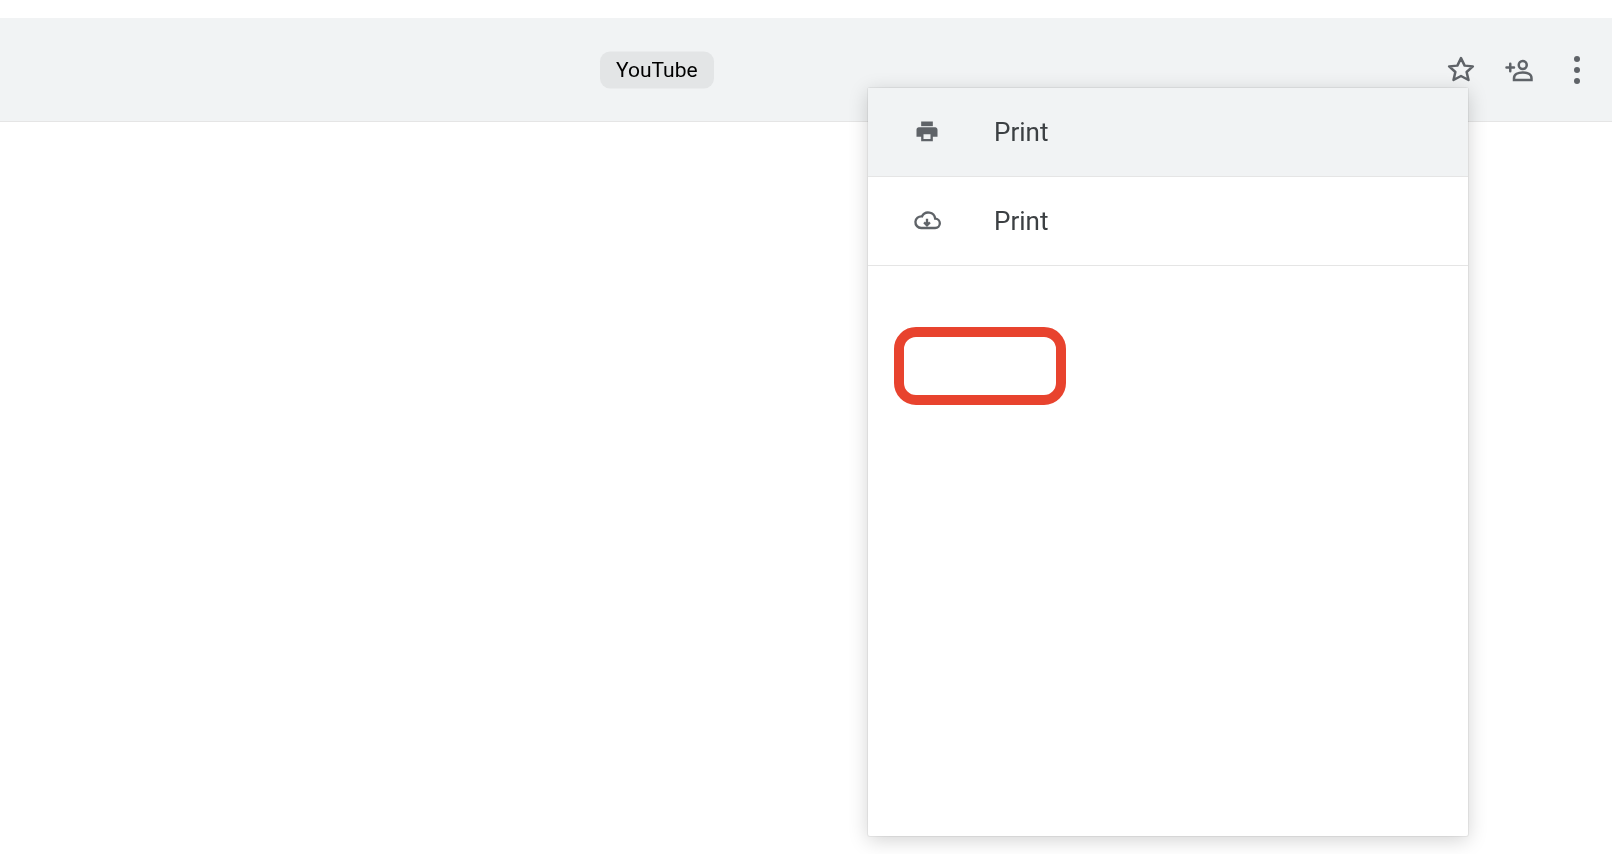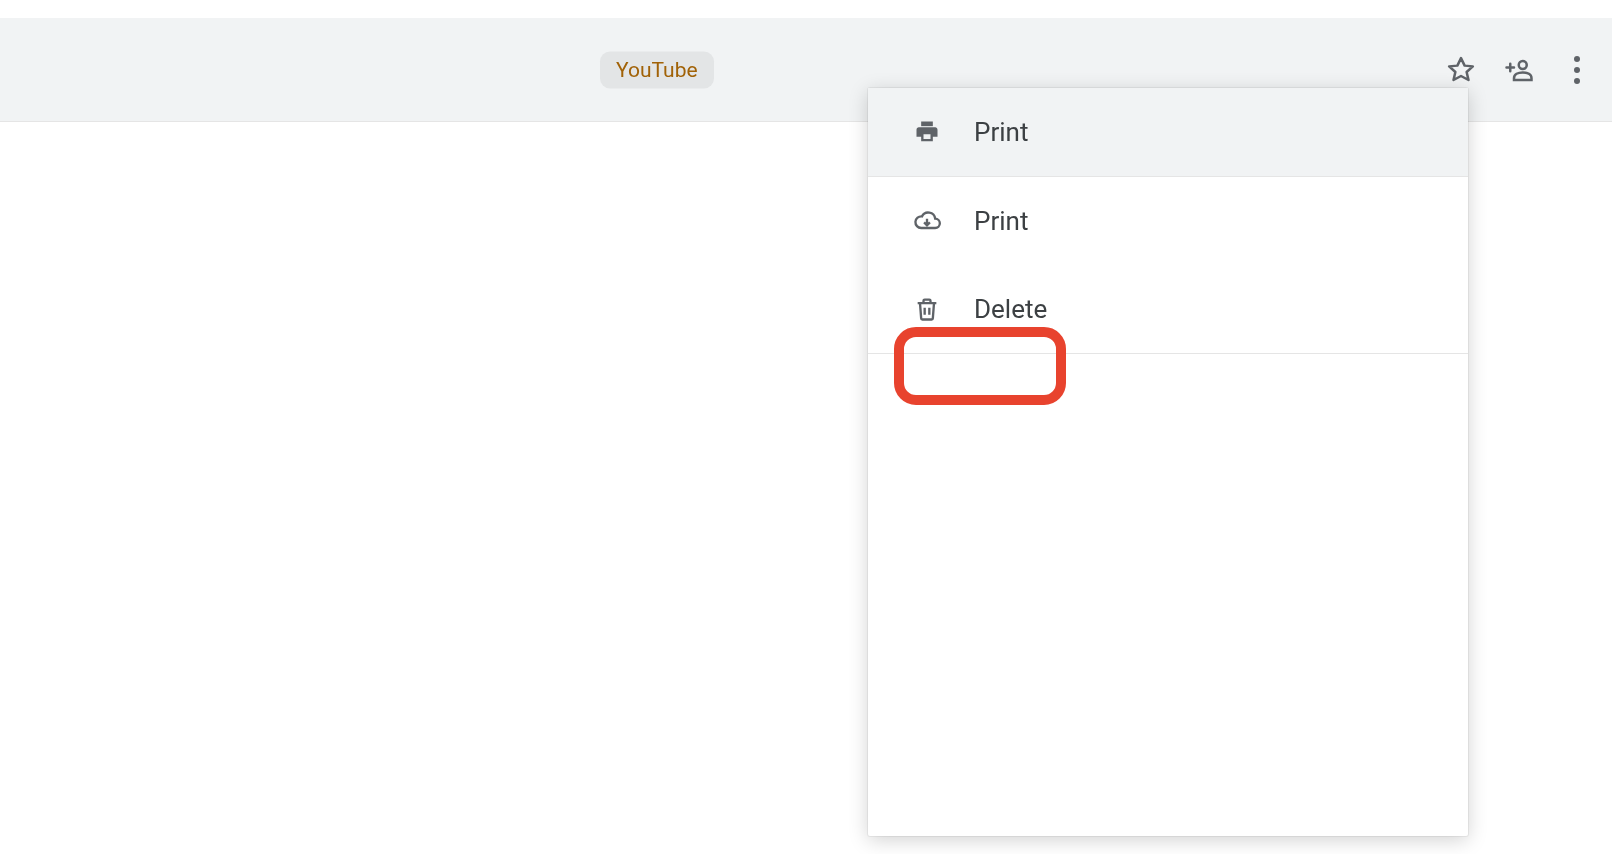--- a/index.html
+++ b/index.html
@@ -18,21 +18,21 @@
     height: 104px;
     background: #f1f3f4;
     border-bottom: 1px solid #e5e5e5;
   }
   .chip {
     position: absolute;
     top: 50%;
     left: 600px;
     transform: translateY(-50%);
     background: #e3e5e6;
-    color: #a16207;
+    color: #000000;
     font-size: 21px;
     padding: 8px 16px;
     border-radius: 10px;
     line-height: 1;
   }
   .top-icons {
     position: absolute;
     right: 20px;
     top: 50%;
     transform: translateY(-50%);
@@ -54,21 +54,21 @@
     box-shadow: 0 4px 20px rgba(0,0,0,0.18), 0 0 0 1px rgba(0,0,0,0.05);
     border-radius: 2px;
     display: flex;
     flex-direction: column;
   }
   .menu-item {
     display: flex;
     align-items: center;
     height: 88px;
     padding-left: 44px;
-    gap: 32px;
+    gap: 52px;
     font-size: 26px;
     color: #3c4043;
     cursor: pointer;
     position: relative;
   }
   .menu-item .mi-icon {
     width: 30px;
     height: 30px;
     display: flex;
     align-items: center;
@@ -131,27 +131,17 @@
     <span class="mi-icon">
       <svg viewBox="0 0 24 24" fill="none" stroke="#5f6368" stroke-width="2">
         <path d="M7 18a5 5 0 1 1 .7-9.96A6 6 0 0 1 19 10a4 4 0 0 1 0 8H7z"></path>
         <path d="M12 10v5M9.5 13.2 12 15.7l2.5-2.5"></path>
       </svg>
     </span>
     <span>Print</span>
   </div>
 
 
-  <div class="menu-item">
-    <span class="mi-icon">
-      <svg viewBox="0 0 24 24" fill="none" stroke="#5f6368" stroke-width="2">
-        <path d="M4 7h16M9 7V5a1 1 0 0 1 1-1h4a1 1 0 0 1 1 1v2"></path>
-        <path d="M6 7l1 13a1 1 0 0 0 1 1h8a1 1 0 0 0 1-1l1-13"></path>
-        <path d="M10 11v6M14 11v6"></path>
-      </svg>
-    </span>
-    <span>Delete</span>
-  </div>
 
   <div class="menu-sep"></div>
 
   <div class="highlight-box" style="left:26px; top:239px; width:172px; height:78px;"></div>
 </div>
 
 </body></html>

